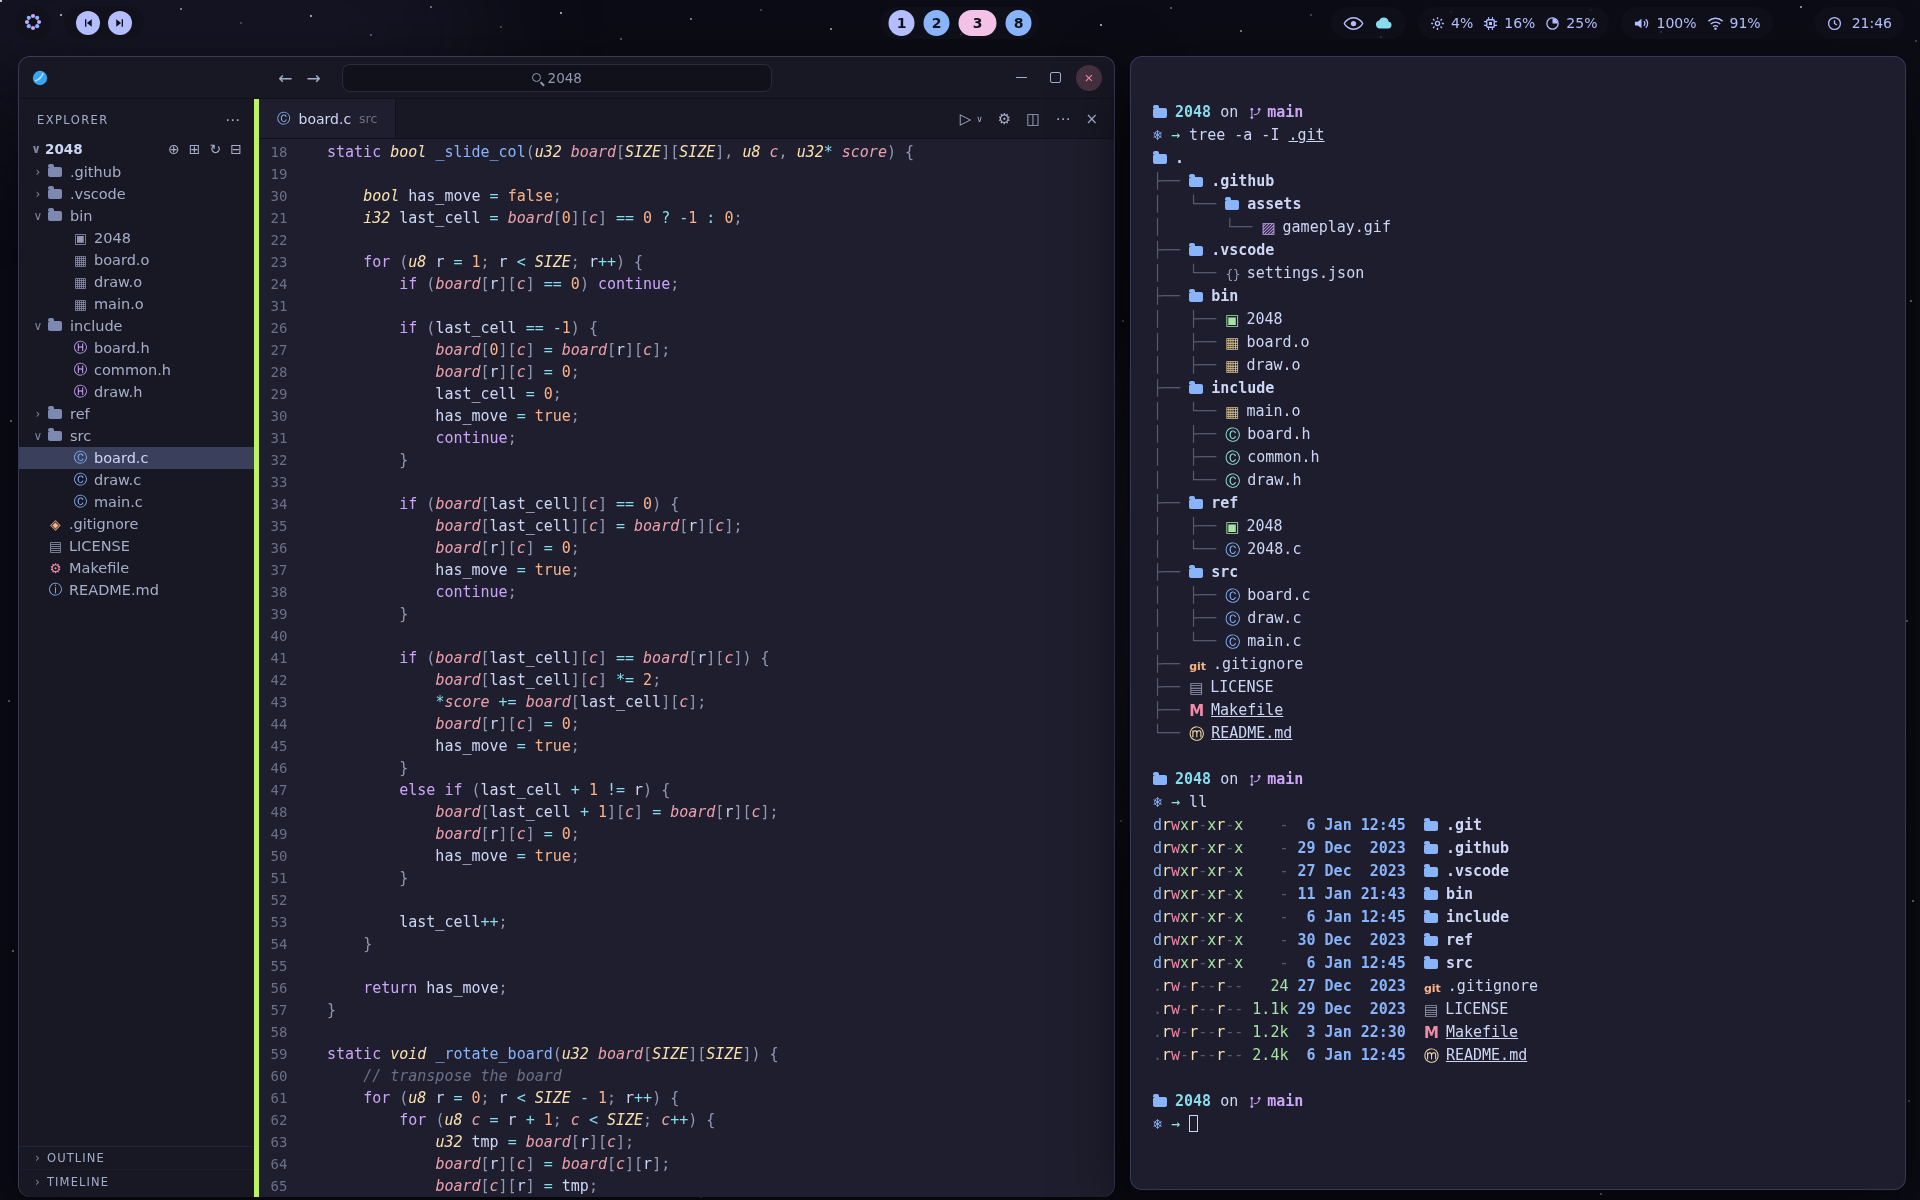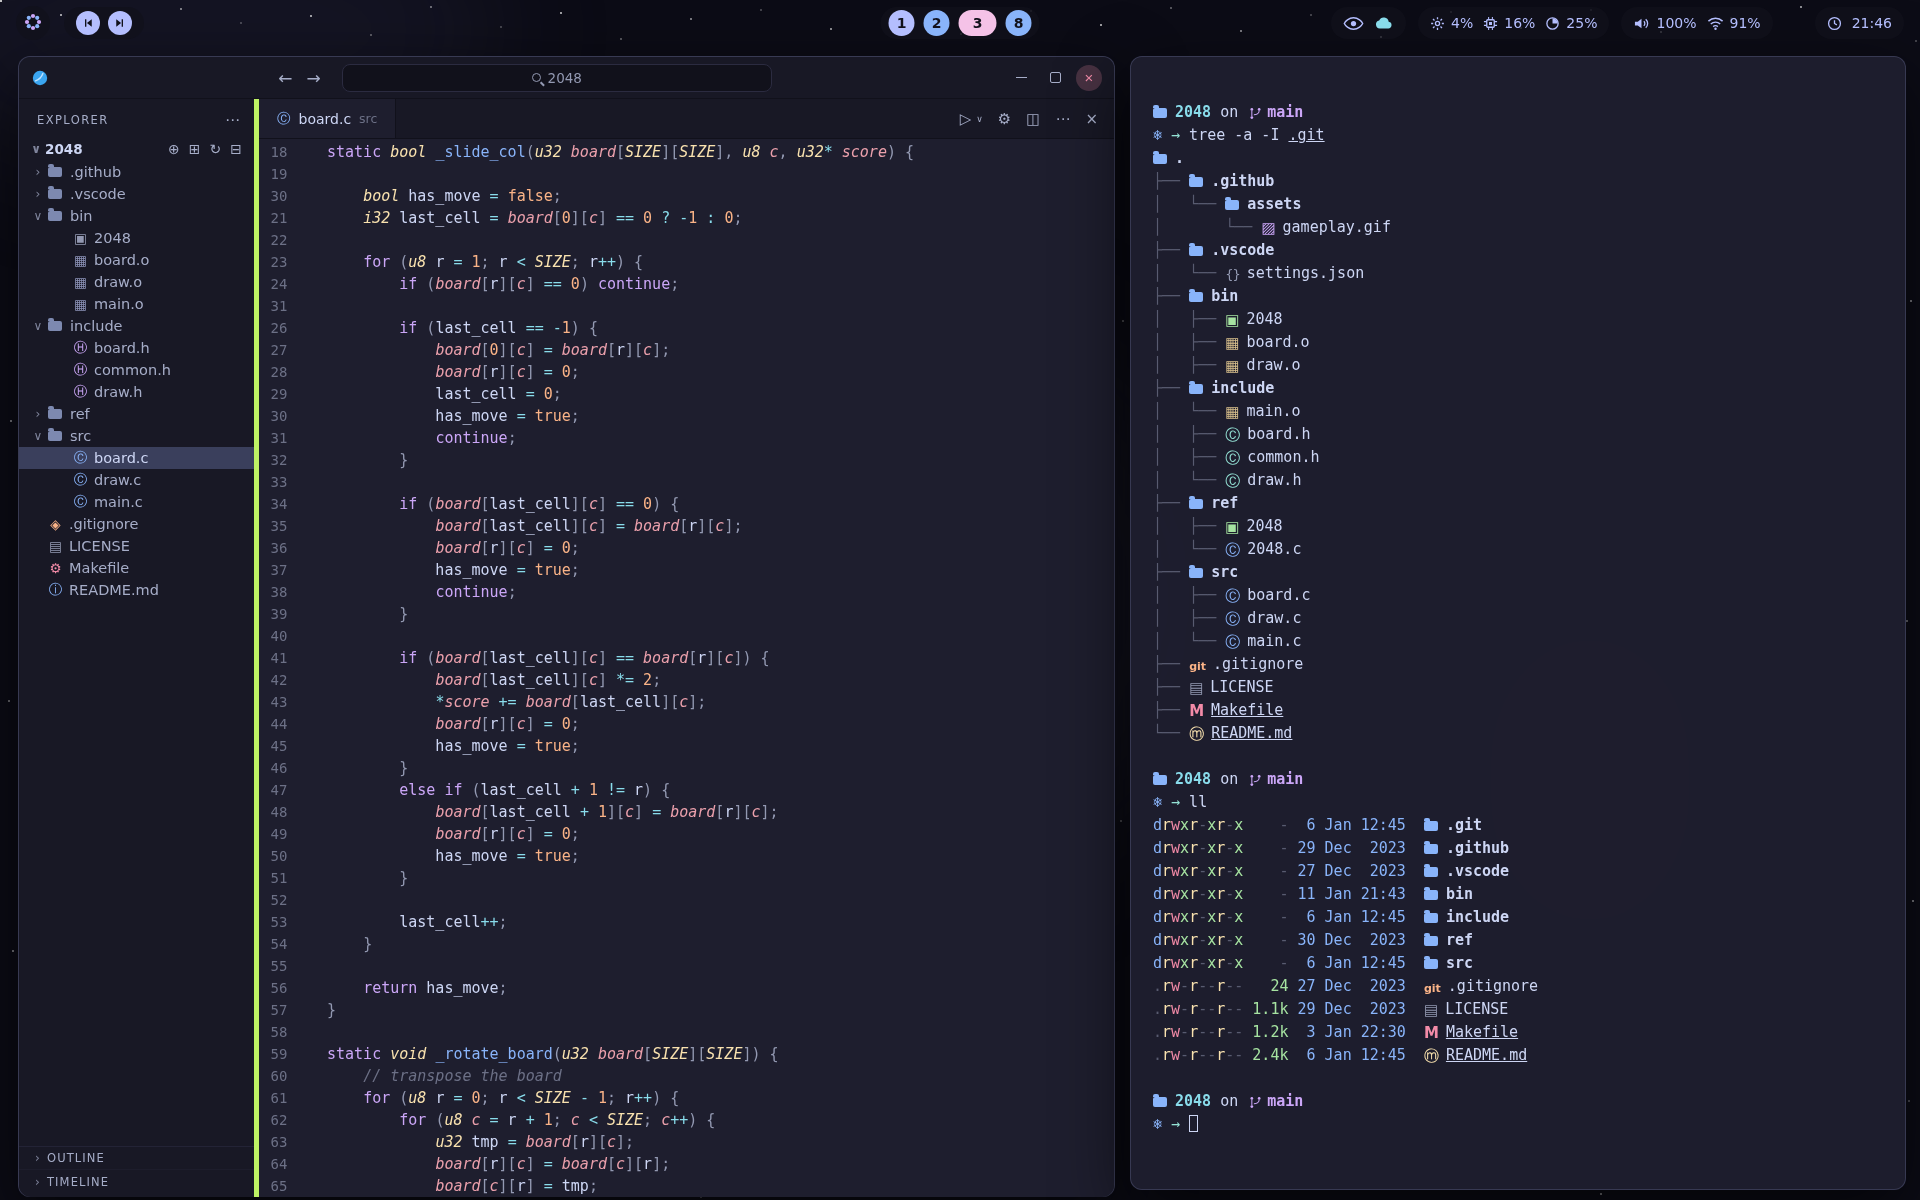--- a/index.html
+++ b/index.html
@@ -149,21 +149,21 @@
   .tk-dir { color:#cdd6f4; font-weight:700; }
   .tk-fil { color:#cdd6f4; }
   .tk-und { color:#cdd6f4; text-decoration:underline; }
   .tk-cy { color:#89dceb; font-weight:700; }
   .tk-mv { color:#cba6f7; font-weight:700; }
   .tk-sn { color:#89b4fa; }
   .tk-ar { color:#94e2d5; }
   .tk-tx { color:#cdd6f4; }
   .tk-sz { color:#a6e3a1; }
   .tk-szd { color:#585b70; }
-  .tk-dt { color:#89b4fa; }
+  .tk-dt { color:#89b4fa;font-weight:bold; }
   .pc-d { color:#89b4fa; } .pc-r { color:#f9e2af; } .pc-w { color:#f38ba8; }
   .pc-x { color:#a6e3a1; } .pc-0 { color:#585b70; }
   .gi-folder { width:14px; height:10px; background:#89b4fa; border-radius:2px; position:relative;
     margin-right:8px; }
   .gi-folder::before { content:""; position:absolute; top:-3px; left:0; width:6px; height:3px;
     background:#89b4fa; border-radius:2px 2px 0 0; }
   .gi-gif { color:#cba6f7; margin-right:7px; }
   .gi-json { color:#9399b2; margin-right:7px; font-size:13px; letter-spacing:-1px; }
   .gi-bin { color:#a6e3a1; margin-right:7px; }
   .gi-obj { color:#d9c08c; margin-right:7px; }

